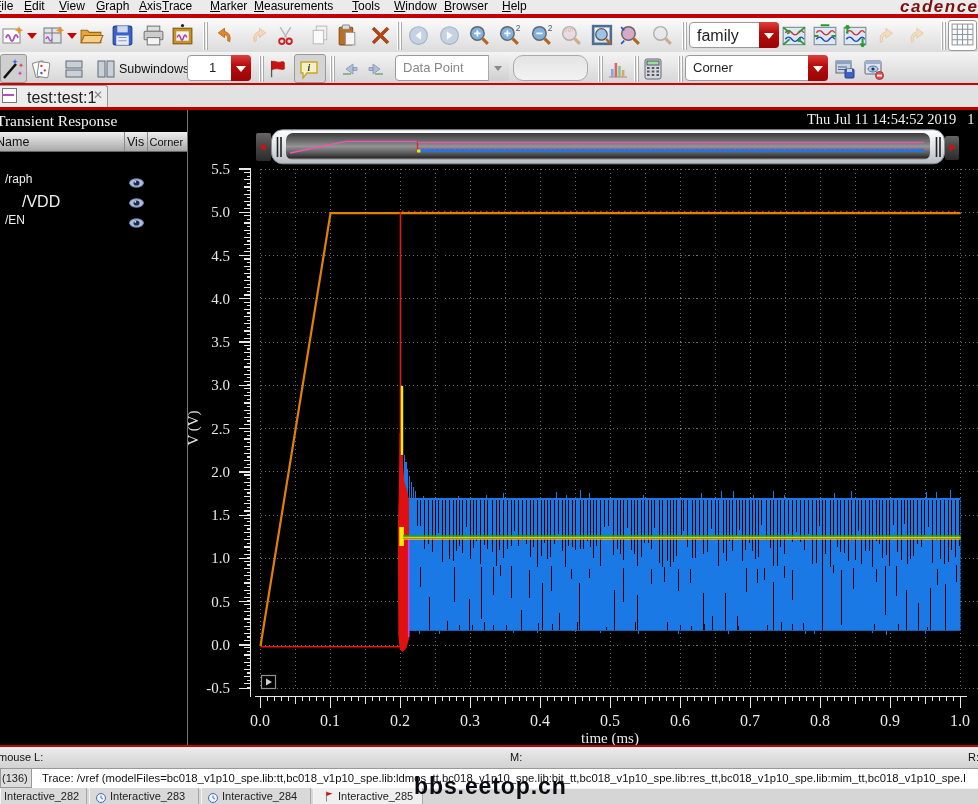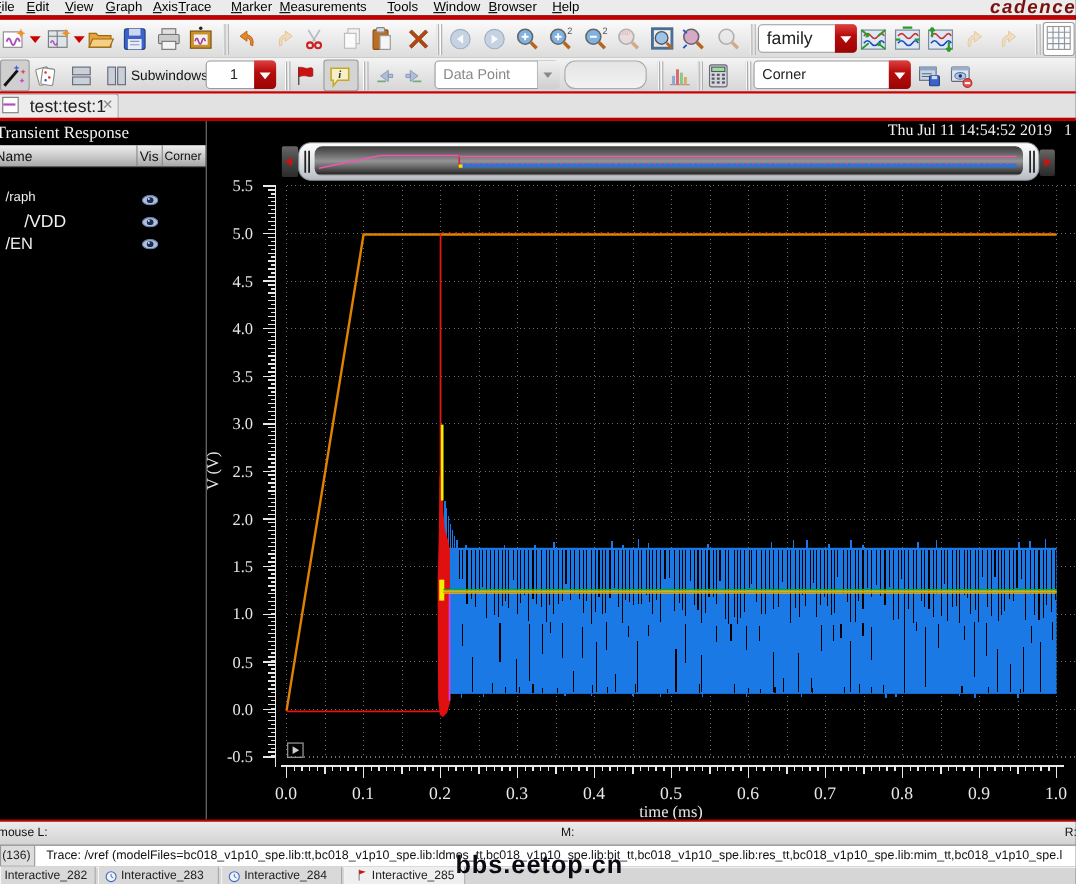--- a/index.html
+++ b/index.html
@@ -298,21 +298,21 @@
       <ellipse cx="7.5" cy="5" rx="7" ry="4.2" fill="#aebfdd" stroke="#6d83ab" stroke-width="1"></ellipse>
       <ellipse cx="7.5" cy="5" rx="3" ry="2.6" fill="#1d2c4e"></ellipse>
       <circle cx="6.3" cy="3.8" r="0.9" fill="#e8eefc"></circle>
     </svg></div>
 <div style="position:absolute;left:22px;top:192.5px;font-size:16px;color:#f0f0f0">/VDD</div>
 <div style="position:absolute;left:129px;top:194.0px"><svg width="15" height="10" viewBox="0 0 15 10">
       <ellipse cx="7.5" cy="5" rx="7" ry="4.2" fill="#aebfdd" stroke="#6d83ab" stroke-width="1"></ellipse>
       <ellipse cx="7.5" cy="5" rx="3" ry="2.6" fill="#1d2c4e"></ellipse>
       <circle cx="6.3" cy="3.8" r="0.9" fill="#e8eefc"></circle>
     </svg></div>
-<div style="position:absolute;left:5px;top:212.5px;font-size:15px;color:#f0f0f0">/EN</div>
+<div style="position:absolute;left:5px;top:212.5px;font-size:12px;color:#f0f0f0">/EN</div>
 <div style="position:absolute;left:129px;top:214.0px"><svg width="15" height="10" viewBox="0 0 15 10">
       <ellipse cx="7.5" cy="5" rx="7" ry="4.2" fill="#aebfdd" stroke="#6d83ab" stroke-width="1"></ellipse>
       <ellipse cx="7.5" cy="5" rx="3" ry="2.6" fill="#1d2c4e"></ellipse>
       <circle cx="6.3" cy="3.8" r="0.9" fill="#e8eefc"></circle>
     </svg></div>
 <div style="position:absolute;left:187px;top:110px;width:1px;height:635px;background:#777"></div>
 <div style="position:absolute;left:807px;top:111px;font-size:14.5px;color:#f0f0f0;white-space:nowrap;font-family:'Liberation Serif',serif">Thu Jul 11 14:54:52 2019&nbsp;&nbsp;&nbsp;1</div>
 <svg id="plot" style="position:absolute;left:188px;top:110px" width="790" height="635">
     <path d="M72.5 59.0H790 M72.5 102.3H790 M72.5 145.5H790 M72.5 188.8H790 M72.5 232.1H790 M72.5 275.4H790 M72.5 318.6H790 M72.5 361.9H790 M72.5 405.2H790 M72.5 448.4H790 M72.5 491.7H790 M72.5 535.0H790 M72.5 578.2H790 M72.5 59.0V578.2 M107.5 59.0V578.2 M142.5 59.0V578.2 M177.5 59.0V578.2 M212.5 59.0V578.2 M247.5 59.0V578.2 M282.5 59.0V578.2 M317.5 59.0V578.2 M352.5 59.0V578.2 M387.5 59.0V578.2 M422.5 59.0V578.2 M457.5 59.0V578.2 M492.5 59.0V578.2 M527.5 59.0V578.2 M562.5 59.0V578.2 M597.5 59.0V578.2 M632.5 59.0V578.2 M667.5 59.0V578.2 M702.5 59.0V578.2 M737.5 59.0V578.2 M772.5 59.0V578.2" stroke="#6e6e6e" stroke-width="1" stroke-dasharray="1 3" fill="none" shape-rendering="crispEdges"></path>
     <path d="M62.5 58.0V587 M51 59.0H62.5 M51 102.3H62.5 M51 145.5H62.5 M51 188.8H62.5 M51 232.1H62.5 M51 275.4H62.5 M51 318.6H62.5 M51 361.9H62.5 M51 405.2H62.5 M51 448.4H62.5 M51 491.7H62.5 M51 535.0H62.5 M51 578.2H62.5 M56.0 62.6H62.5 M58.5 66.2H62.5 M56.0 69.8H62.5 M58.5 73.4H62.5 M56.0 77.0H62.5 M58.5 80.6H62.5 M56.0 84.2H62.5 M58.5 87.8H62.5 M56.0 91.4H62.5 M58.5 95.0H62.5 M56.0 98.6H62.5 M58.5 102.2H62.5 M56.0 105.8H62.5 M58.5 109.4H62.5 M56.0 113.0H62.5 M58.5 116.6H62.5 M56.0 120.2H62.5 M58.5 123.8H62.5 M56.0 127.4H62.5 M58.5 131.0H62.5 M56.0 134.6H62.5 M58.5 138.2H62.5 M56.0 141.8H62.5 M58.5 145.4H62.5 M56.0 149.0H62.5 M58.5 152.6H62.5 M56.0 156.2H62.5 M58.5 159.8H62.5 M56.0 163.4H62.5 M58.5 167.0H62.5 M56.0 170.6H62.5 M58.5 174.2H62.5 M56.0 177.8H62.5 M58.5 181.4H62.5 M56.0 185.0H62.5 M58.5 188.6H62.5 M56.0 192.2H62.5 M58.5 195.8H62.5 M56.0 199.4H62.5 M58.5 203.0H62.5 M56.0 206.6H62.5 M58.5 210.2H62.5 M56.0 213.8H62.5 M58.5 217.4H62.5 M56.0 221.0H62.5 M58.5 224.6H62.5 M56.0 228.2H62.5 M58.5 231.8H62.5 M56.0 235.4H62.5 M58.5 239.0H62.5 M56.0 242.6H62.5 M58.5 246.2H62.5 M56.0 249.8H62.5 M58.5 253.4H62.5 M56.0 257.0H62.5 M58.5 260.6H62.5 M56.0 264.2H62.5 M58.5 267.8H62.5 M56.0 271.4H62.5 M58.5 275.0H62.5 M56.0 278.6H62.5 M58.5 282.2H62.5 M56.0 285.8H62.5 M58.5 289.4H62.5 M56.0 293.0H62.5 M58.5 296.6H62.5 M56.0 300.2H62.5 M58.5 303.8H62.5 M56.0 307.4H62.5 M58.5 311.0H62.5 M56.0 314.6H62.5 M58.5 318.2H62.5 M56.0 321.8H62.5 M58.5 325.4H62.5 M56.0 329.0H62.5 M58.5 332.6H62.5 M56.0 336.2H62.5 M58.5 339.8H62.5 M56.0 343.4H62.5 M58.5 347.0H62.5 M56.0 350.6H62.5 M58.5 354.2H62.5 M56.0 357.8H62.5 M58.5 361.4H62.5 M56.0 365.0H62.5 M58.5 368.6H62.5 M56.0 372.2H62.5 M58.5 375.8H62.5 M56.0 379.4H62.5 M58.5 383.0H62.5 M56.0 386.6H62.5 M58.5 390.2H62.5 M56.0 393.8H62.5 M58.5 397.4H62.5 M56.0 401.0H62.5 M58.5 404.6H62.5 M56.0 408.2H62.5 M58.5 411.8H62.5 M56.0 415.4H62.5 M58.5 419.0H62.5 M56.0 422.6H62.5 M58.5 426.2H62.5 M56.0 429.8H62.5 M58.5 433.4H62.5 M56.0 437.0H62.5 M58.5 440.6H62.5 M56.0 444.2H62.5 M58.5 447.8H62.5 M56.0 451.4H62.5 M58.5 455.0H62.5 M56.0 458.6H62.5 M58.5 462.2H62.5 M56.0 465.8H62.5 M58.5 469.4H62.5 M56.0 473.0H62.5 M58.5 476.6H62.5 M56.0 480.2H62.5 M58.5 483.8H62.5 M56.0 487.4H62.5 M58.5 491.0H62.5 M56.0 494.6H62.5 M58.5 498.2H62.5 M56.0 501.8H62.5 M58.5 505.4H62.5 M56.0 509.0H62.5 M58.5 512.6H62.5 M56.0 516.2H62.5 M58.5 519.8H62.5 M56.0 523.4H62.5 M58.5 527.0H62.5 M56.0 530.6H62.5 M58.5 534.2H62.5 M56.0 537.8H62.5 M58.5 541.4H62.5 M56.0 545.0H62.5 M58.5 548.6H62.5 M56.0 552.2H62.5 M58.5 555.8H62.5 M56.0 559.4H62.5 M58.5 563.0H62.5 M56.0 566.6H62.5 M58.5 570.2H62.5 M56.0 573.8H62.5 M58.5 577.4H62.5 M67 586.5H779 M72.5 586.5V597.5 M107.5 586.5V593.5 M79.5 586.5V591 M86.5 586.5V591 M93.5 586.5V591 M100.5 586.5V591 M114.5 586.5V591 M121.5 586.5V591 M128.5 586.5V591 M135.5 586.5V591 M142.5 586.5V597.5 M177.5 586.5V593.5 M149.5 586.5V591 M156.5 586.5V591 M163.5 586.5V591 M170.5 586.5V591 M184.5 586.5V591 M191.5 586.5V591 M198.5 586.5V591 M205.5 586.5V591 M212.5 586.5V597.5 M247.5 586.5V593.5 M219.5 586.5V591 M226.5 586.5V591 M233.5 586.5V591 M240.5 586.5V591 M254.5 586.5V591 M261.5 586.5V591 M268.5 586.5V591 M275.5 586.5V591 M282.5 586.5V597.5 M317.5 586.5V593.5 M289.5 586.5V591 M296.5 586.5V591 M303.5 586.5V591 M310.5 586.5V591 M324.5 586.5V591 M331.5 586.5V591 M338.5 586.5V591 M345.5 586.5V591 M352.5 586.5V597.5 M387.5 586.5V593.5 M359.5 586.5V591 M366.5 586.5V591 M373.5 586.5V591 M380.5 586.5V591 M394.5 586.5V591 M401.5 586.5V591 M408.5 586.5V591 M415.5 586.5V591 M422.5 586.5V597.5 M457.5 586.5V593.5 M429.5 586.5V591 M436.5 586.5V591 M443.5 586.5V591 M450.5 586.5V591 M464.5 586.5V591 M471.5 586.5V591 M478.5 586.5V591 M485.5 586.5V591 M492.5 586.5V597.5 M527.5 586.5V593.5 M499.5 586.5V591 M506.5 586.5V591 M513.5 586.5V591 M520.5 586.5V591 M534.5 586.5V591 M541.5 586.5V591 M548.5 586.5V591 M555.5 586.5V591 M562.5 586.5V597.5 M597.5 586.5V593.5 M569.5 586.5V591 M576.5 586.5V591 M583.5 586.5V591 M590.5 586.5V591 M604.5 586.5V591 M611.5 586.5V591 M618.5 586.5V591 M625.5 586.5V591 M632.5 586.5V597.5 M667.5 586.5V593.5 M639.5 586.5V591 M646.5 586.5V591 M653.5 586.5V591 M660.5 586.5V591 M674.5 586.5V591 M681.5 586.5V591 M688.5 586.5V591 M695.5 586.5V591 M702.5 586.5V597.5 M737.5 586.5V593.5 M709.5 586.5V591 M716.5 586.5V591 M723.5 586.5V591 M730.5 586.5V591 M744.5 586.5V591 M751.5 586.5V591 M758.5 586.5V591 M765.5 586.5V591 M772.5 586.5V597.5" stroke="#e8e8e8" stroke-width="1.3" fill="none" shape-rendering="crispEdges"></path>

